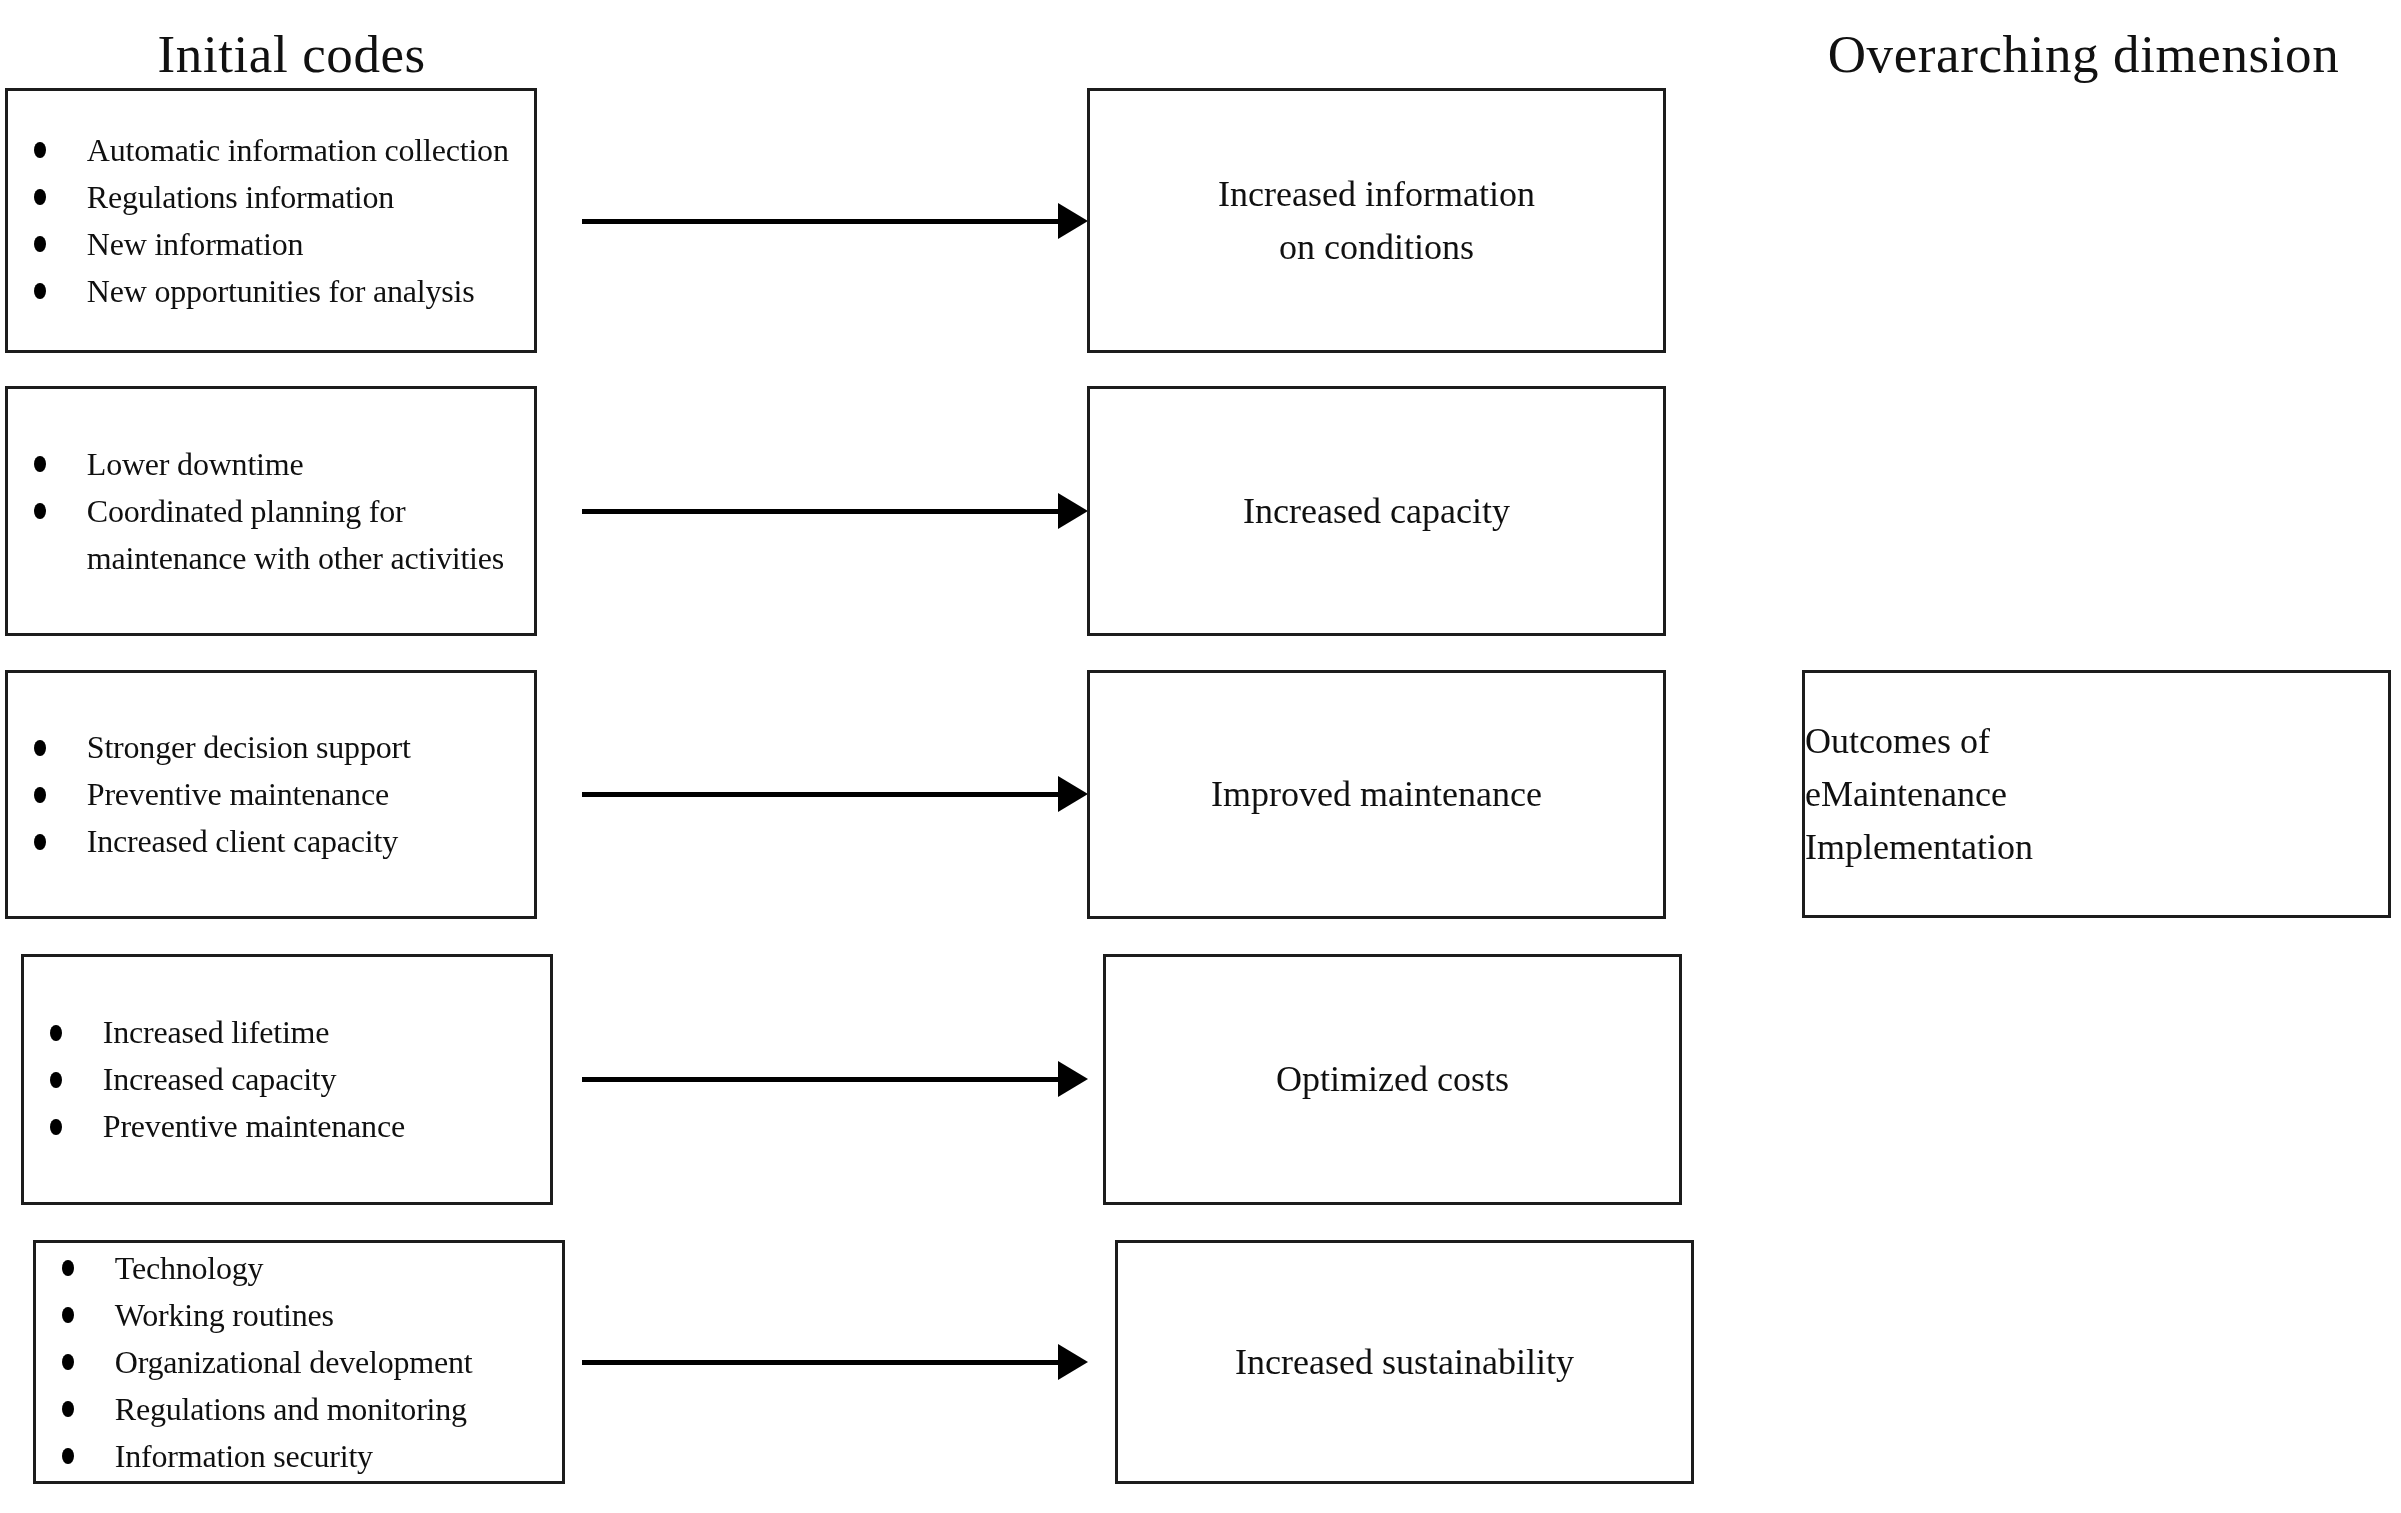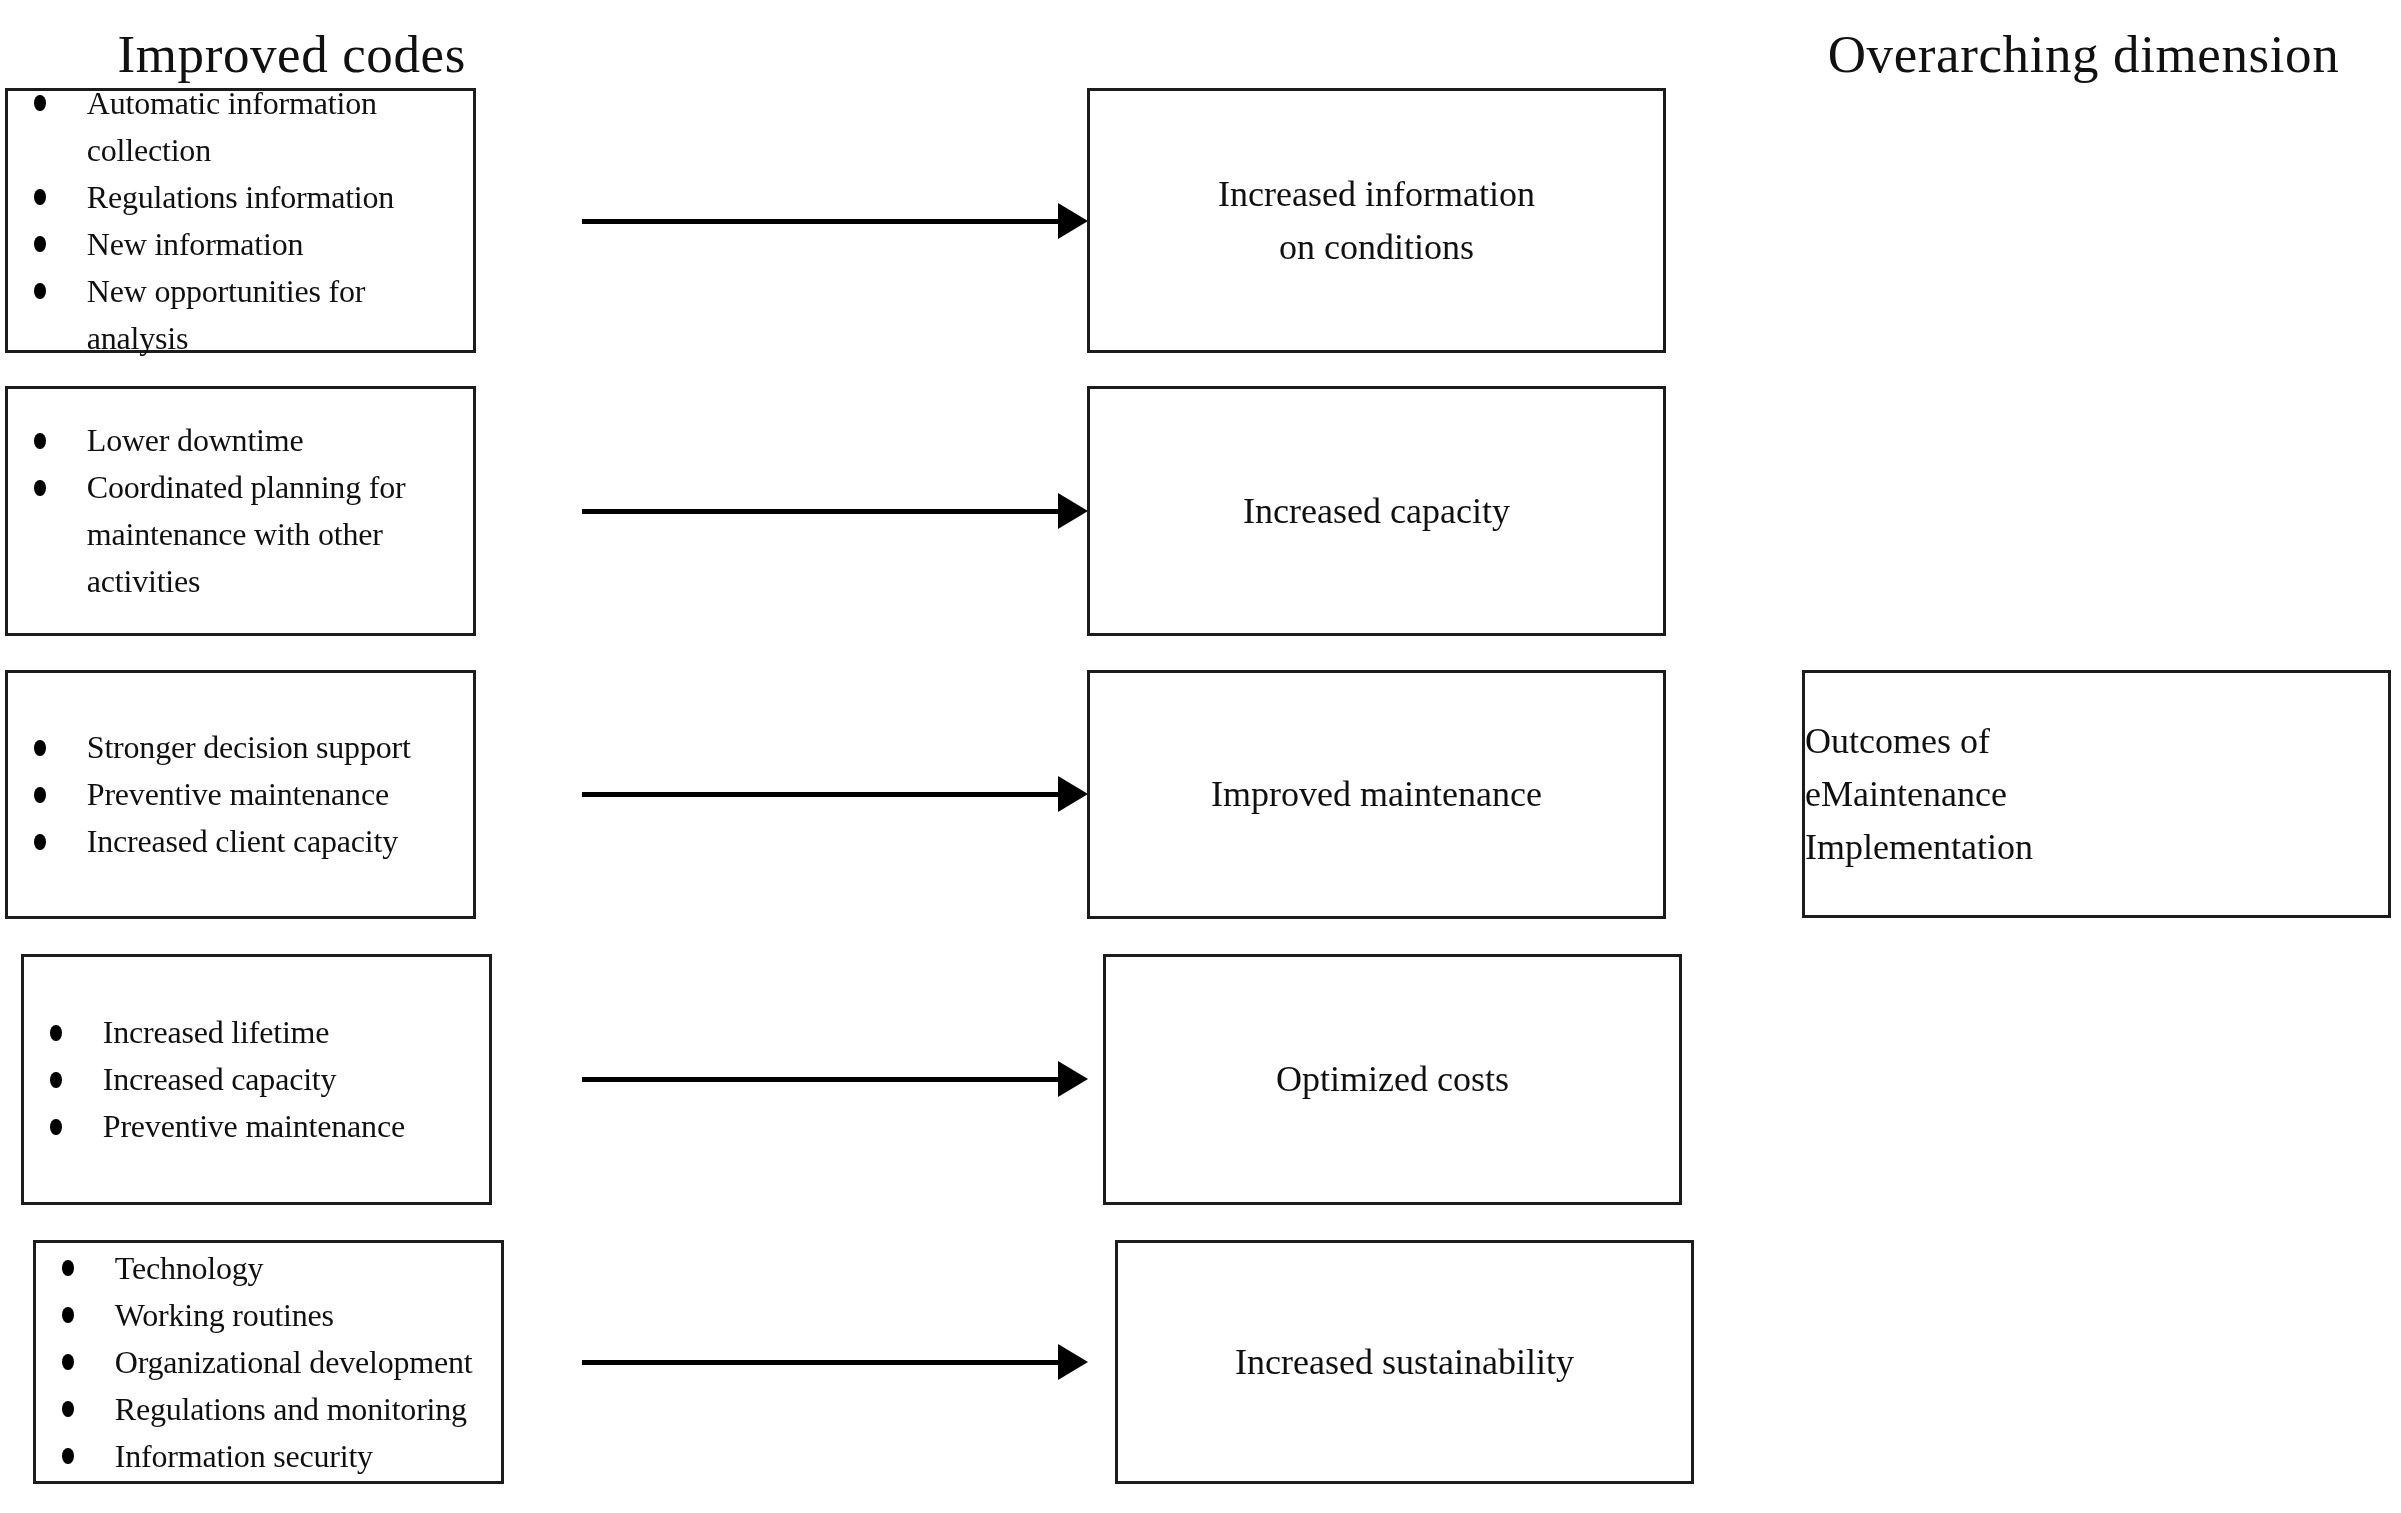--- a/index.html
+++ b/index.html
@@ -37,21 +37,21 @@
   .hdr-over    { left: 1776px; width: 615px; }
 
   .box {
     position: absolute;
     background: #ffffff;
     border: 3.9px solid #1c1c1c;
     box-sizing: border-box;
   }
   .codes-box {
     left: 5.2px;
-    width: 471px;
+    width: 532px;
     display: flex;
     flex-direction: column;
     justify-content: center;
     padding: 6.5px 0 6.5px 26px;
   }
   .codes-box ul {
     list-style: none;
     margin: 0;
     padding: 0;
   }
@@ -140,21 +140,21 @@
   .a2 { top: 493px; }
   .a3 { top: 776px; }
   .a4 { top: 1061px; }
   .a5 { top: 1344px; }
 </style>
 </head>
 <body>
 
 <div class="canvas">
 
-  <div class="col-header hdr-initial">Improved codes</div>
+  <div class="col-header hdr-initial">Initial codes</div>
   <div class="col-header hdr-over">Overarching dimension</div>
 
   <div class="box codes-box row1">
     <ul>
       <li>
           <span class="bullet"></span>
           <span class="code-text">Automatic information collection</span>
         </li>
       <li>
           <span class="bullet"></span>

